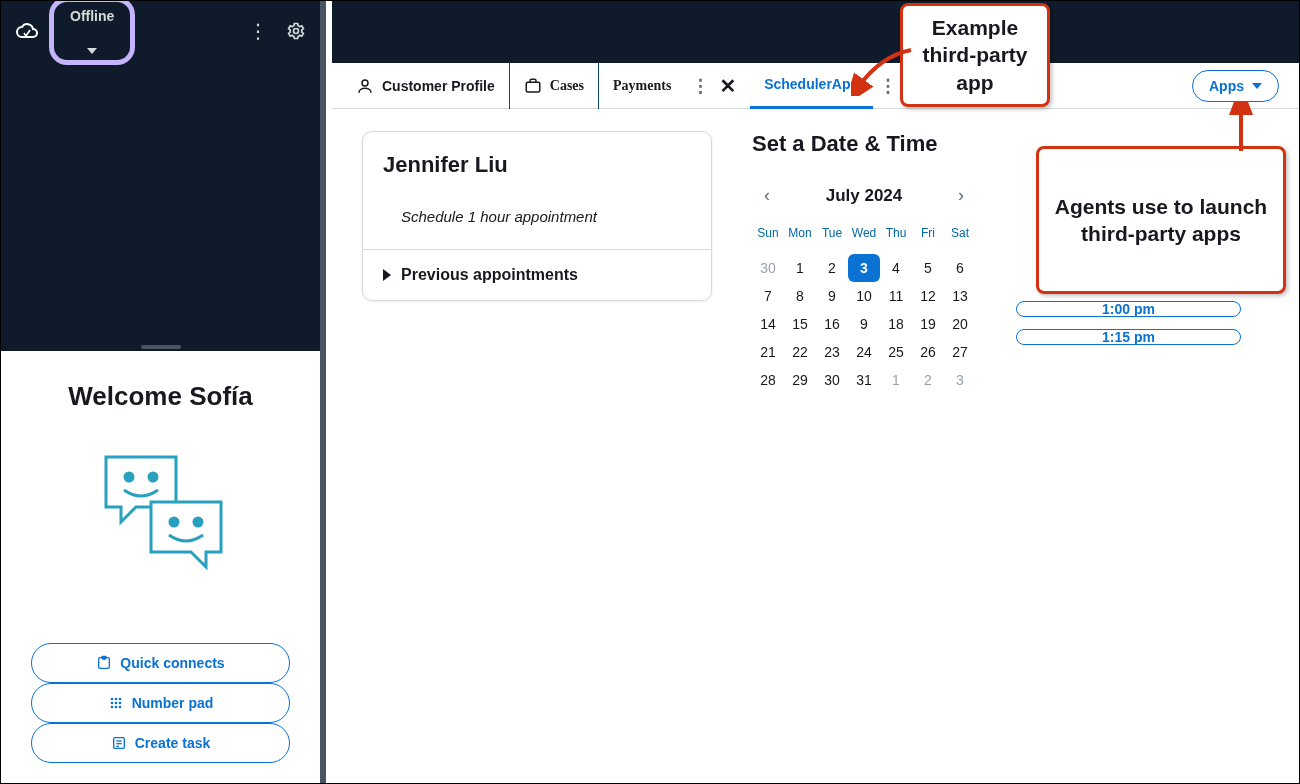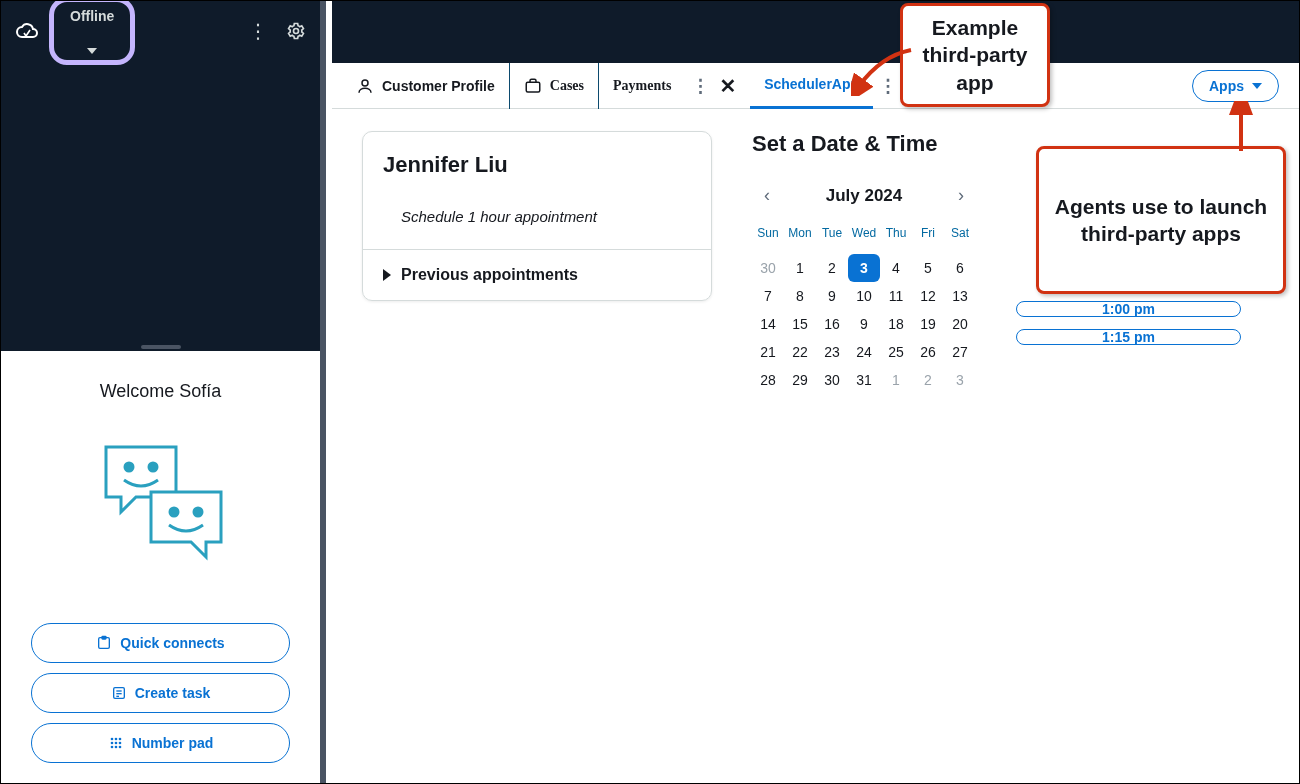--- a/index.html
+++ b/index.html
@@ -11,24 +11,24 @@
   .left-top { background: #0f1b2a; height: 350px; position: relative; }
   .left-top-bar { height: 60px; display: flex; align-items: center; padding: 0 14px; gap: 10px; }
   .cloud-icon { color: #fff; width: 24px; height: 24px; }
   .status-pill { border: 5px solid #c4b5fd; border-radius: 18px; padding: 6px 16px; color: #d5dbdb; display: flex; align-items: center; gap: 24px; font-weight: 600; cursor: pointer; flex-direction: column; }
   .status-pill .tri { width: 0; height: 0; border-left: 5px solid transparent; border-right: 5px solid transparent; border-top: 6px solid #d5dbdb; }
   .left-top-right { margin-left: auto; display: flex; gap: 18px; color: #d5dbdb; }
   .icon-btn { cursor: pointer; display: flex; align-items: center; justify-content: center; }
   .drag-handle { position: absolute; bottom: 2px; left: 50%; transform: translateX(-50%); width: 40px; height: 4px; border-radius: 2px; background: #4a5463; }
 
   .left-bottom { flex: 1; background: #fff; display: flex; flex-direction: column; align-items: center; padding-top: 30px; }
-  .welcome { font-size: 18px; font-weight: 400; }
+  .welcome { font-size: 26px; font-weight: 700; }
   .chat-illustration { margin-top: 30px; }
 
-  .left-buttons { margin-top: auto; width: 100%; padding: 0 30px 20px 30px; display: flex; flex-direction: column; gap: 10px; }
+  .left-buttons { margin-top: auto; width: 100%; padding: 0 30px 20px 30px; display: flex; flex-direction: column; }
   .pill-btn { border: 1.5px solid #0972d3; color: #0972d3; background: #fff; border-radius: 22px; height: 40px; display: flex; align-items: center; justify-content: center; gap: 8px; font-weight: 700; cursor: pointer; }
 
   
   .right { position: absolute; left: 331px; top: 0; right: 0; height: 100%; display: flex; flex-direction: column; }
   .right-header { background: #0f1b2a; height: 62px; }
   .tabs-bar { background: #fff; border-bottom: 1px solid #d5dbdb; height: 46px; display: flex; align-items: center; padding: 0 20px 0 10px; }
   .tab { height: 46px; display: flex; align-items: center; gap: 8px; padding: 0 14px; font-weight: 700; color: #16191f; cursor: pointer; position: relative; }
   .tab.sep { border-left: 1px solid #0c4a6e; font-family: Liberation Serif, serif; }
   .tab .tab-label { white-space: nowrap; }
   .tab-active { color: #0972d3; border-bottom: 3px solid #0972d3; height: 46px; font-weight: 700; }
@@ -123,41 +123,41 @@
 
     <div class="left-buttons">
       <div class="pill-btn">
         <svg width="16" height="16" viewBox="0 0 24 24" fill="none" stroke="#0972d3" stroke-width="2">
             <rect x="4" y="4" width="16" height="16" rx="2"></rect>
             <rect x="9" y="2" width="6" height="4" rx="1" fill="#0972d3"></rect>
           </svg>
         <span>Quick connects</span>
       </div>
       <div class="pill-btn">
-        <svg width="16" height="16" viewBox="0 0 24 24" fill="none" stroke="#0972d3" stroke-width="2">
-            <rect x="4" y="4" width="16" height="16" rx="2"></rect>
-            <line x1="8" y1="9" x2="16" y2="9"></line>
-            <line x1="8" y1="13" x2="16" y2="13"></line>
-            <line x1="8" y1="17" x2="12" y2="17"></line>
-          </svg>
-        <span>Create task</span>
-      </div>
-      <div class="pill-btn">
         <svg width="16" height="16" viewBox="0 0 24 24" fill="#0972d3">
             <circle cx="6" cy="6" r="2"></circle>
             <circle cx="12" cy="6" r="2"></circle>
             <circle cx="18" cy="6" r="2"></circle>
             <circle cx="6" cy="12" r="2"></circle>
             <circle cx="12" cy="12" r="2"></circle>
             <circle cx="18" cy="12" r="2"></circle>
             <circle cx="6" cy="18" r="2"></circle>
             <circle cx="12" cy="18" r="2"></circle>
             <circle cx="18" cy="18" r="2"></circle>
           </svg>
         <span>Number pad</span>
+      </div>
+      <div class="pill-btn">
+        <svg width="16" height="16" viewBox="0 0 24 24" fill="none" stroke="#0972d3" stroke-width="2">
+            <rect x="4" y="4" width="16" height="16" rx="2"></rect>
+            <line x1="8" y1="9" x2="16" y2="9"></line>
+            <line x1="8" y1="13" x2="16" y2="13"></line>
+            <line x1="8" y1="17" x2="12" y2="17"></line>
+          </svg>
+        <span>Create task</span>
       </div>
     </div>
   </div>
 </div>
 
 <div class="right">
   <div class="right-header"></div>
 
   <div class="tabs-bar">
     <div class="tab">

